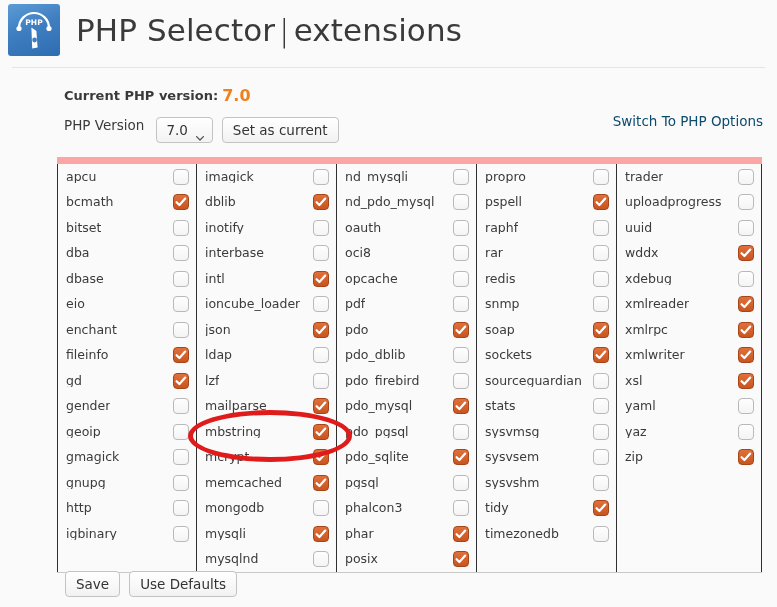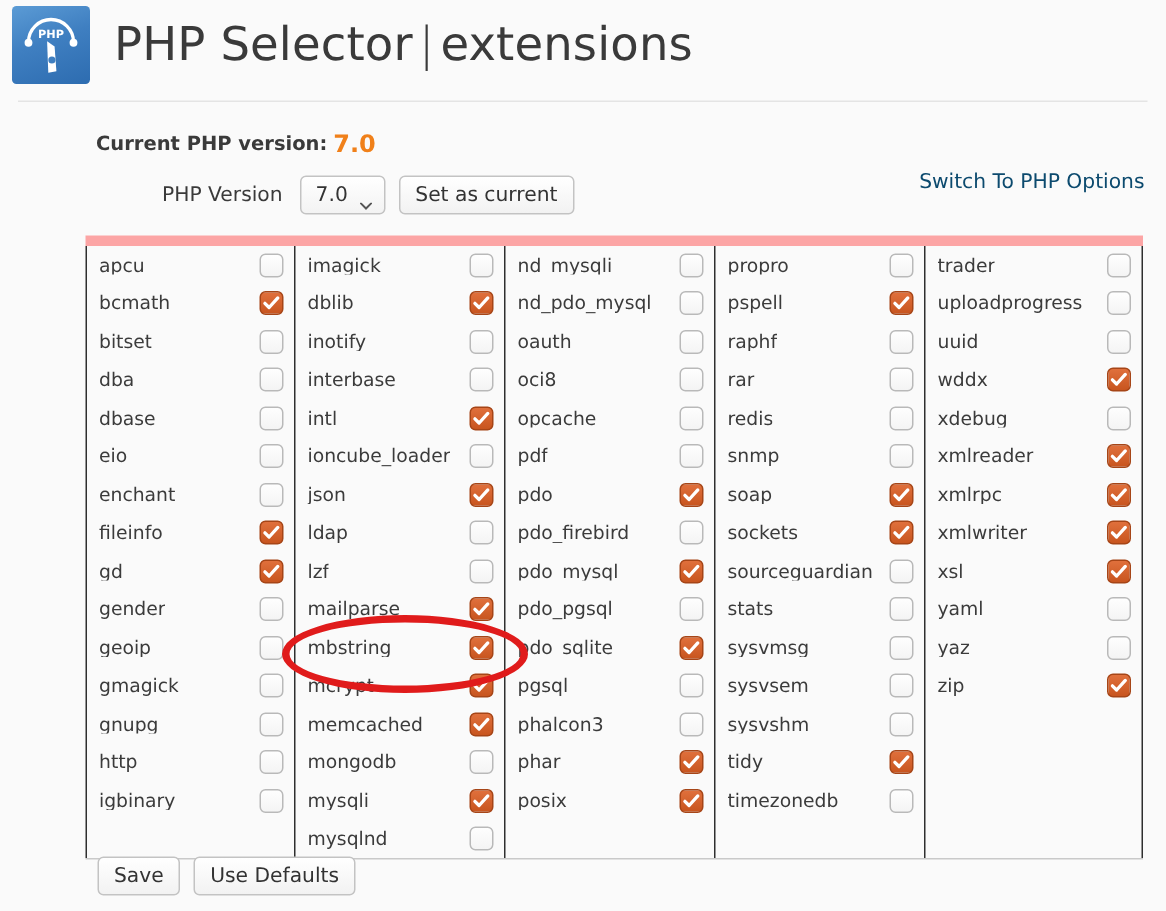--- a/index.html
+++ b/index.html
@@ -79,23 +79,22 @@
   .current-version .value {
     color: #f0801a;
     font-size: 16px;
     font-weight: bold;
     margin-left: 4px;
     vertical-align: -1px;
   }
 
   .version-row {
     display: flex;
-    align-items: center;
+    align-items: flex-start;
     margin-top: 12px;
-    margin-left: 44px;
   }
   .version-label {
     font-size: 13.5px;
     color: #3a3a3a;
     margin-right: 12px;
   }
 
   .select-box {
     position: relative;
     display: inline-flex;
@@ -479,20 +478,24 @@
         </div>
         <div class="ext-item">
           <span class="ext-name">pdo</span>
           <span class="cb on">
             <svg width="12" height="12" viewBox="0 0 12 12">
               <path d="M1.6 6.2 L4.4 9 L10.2 2.6" fill="none" stroke="#ffffff" stroke-width="2.2" stroke-linecap="round" stroke-linejoin="round"></path>
             </svg>
           </span>
         </div>
         <div class="ext-item">
+          <span class="ext-name">pdo_dblib</span>
+          <span class="cb off"></span>
+        </div>
+        <div class="ext-item">
           <span class="ext-name">pdo_firebird</span>
           <span class="cb off"></span>
         </div>
         <div class="ext-item">
           <span class="ext-name">pdo_mysql</span>
           <span class="cb on">
             <svg width="12" height="12" viewBox="0 0 12 12">
               <path d="M1.6 6.2 L4.4 9 L10.2 2.6" fill="none" stroke="#ffffff" stroke-width="2.2" stroke-linecap="round" stroke-linejoin="round"></path>
             </svg>
           </span>

